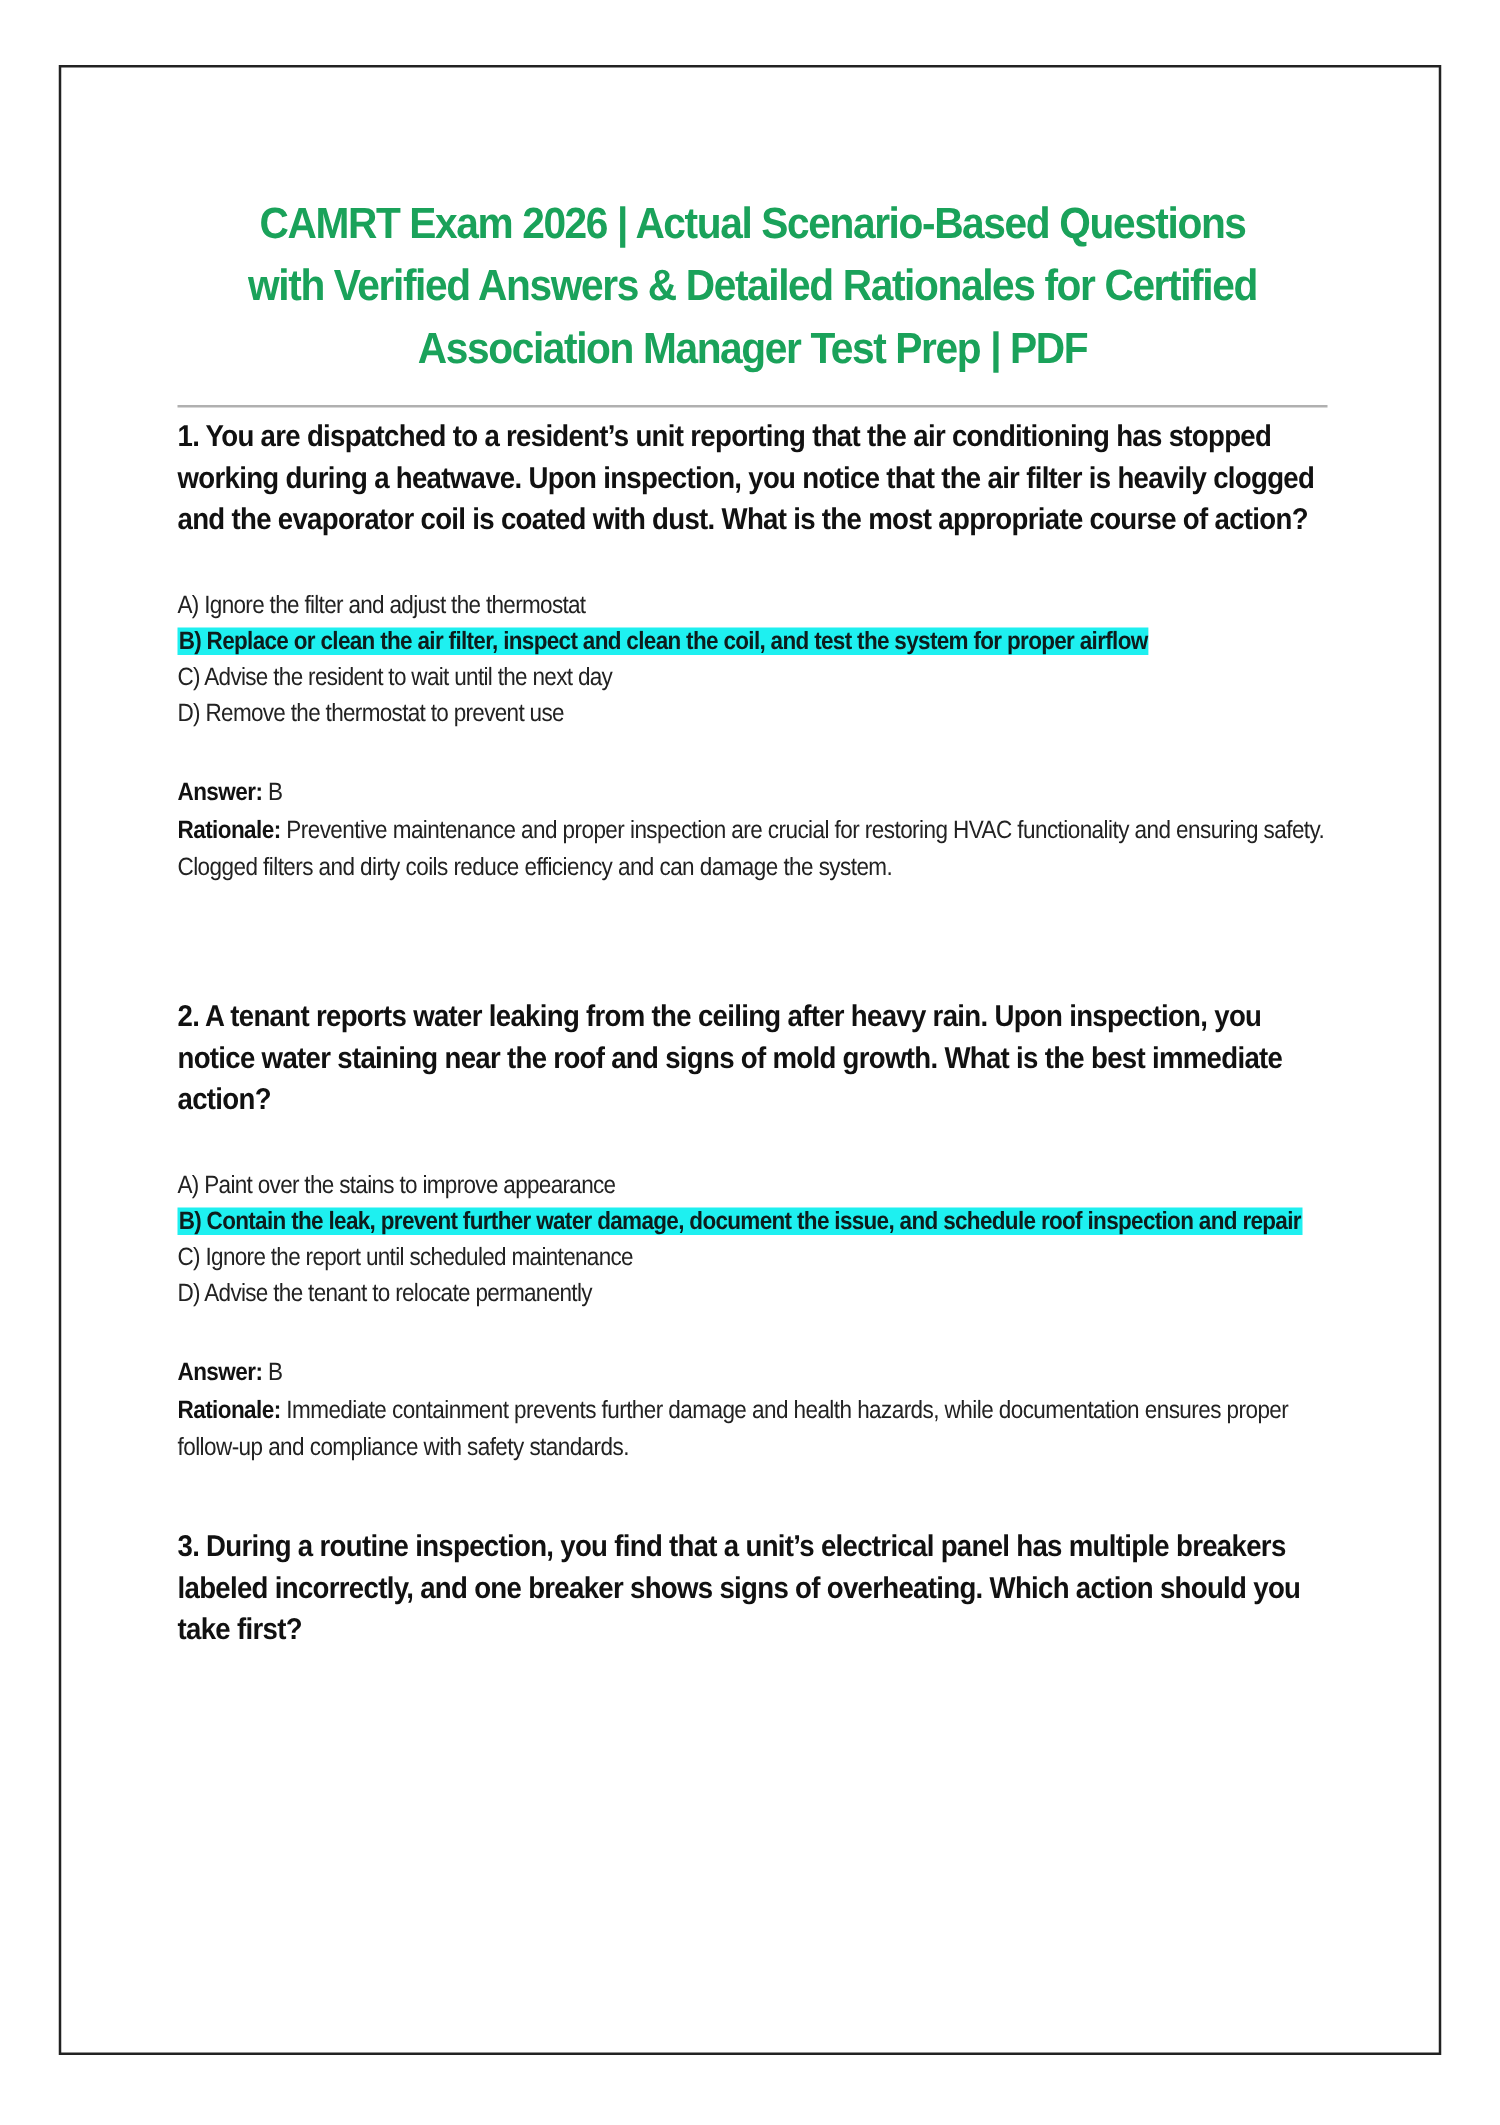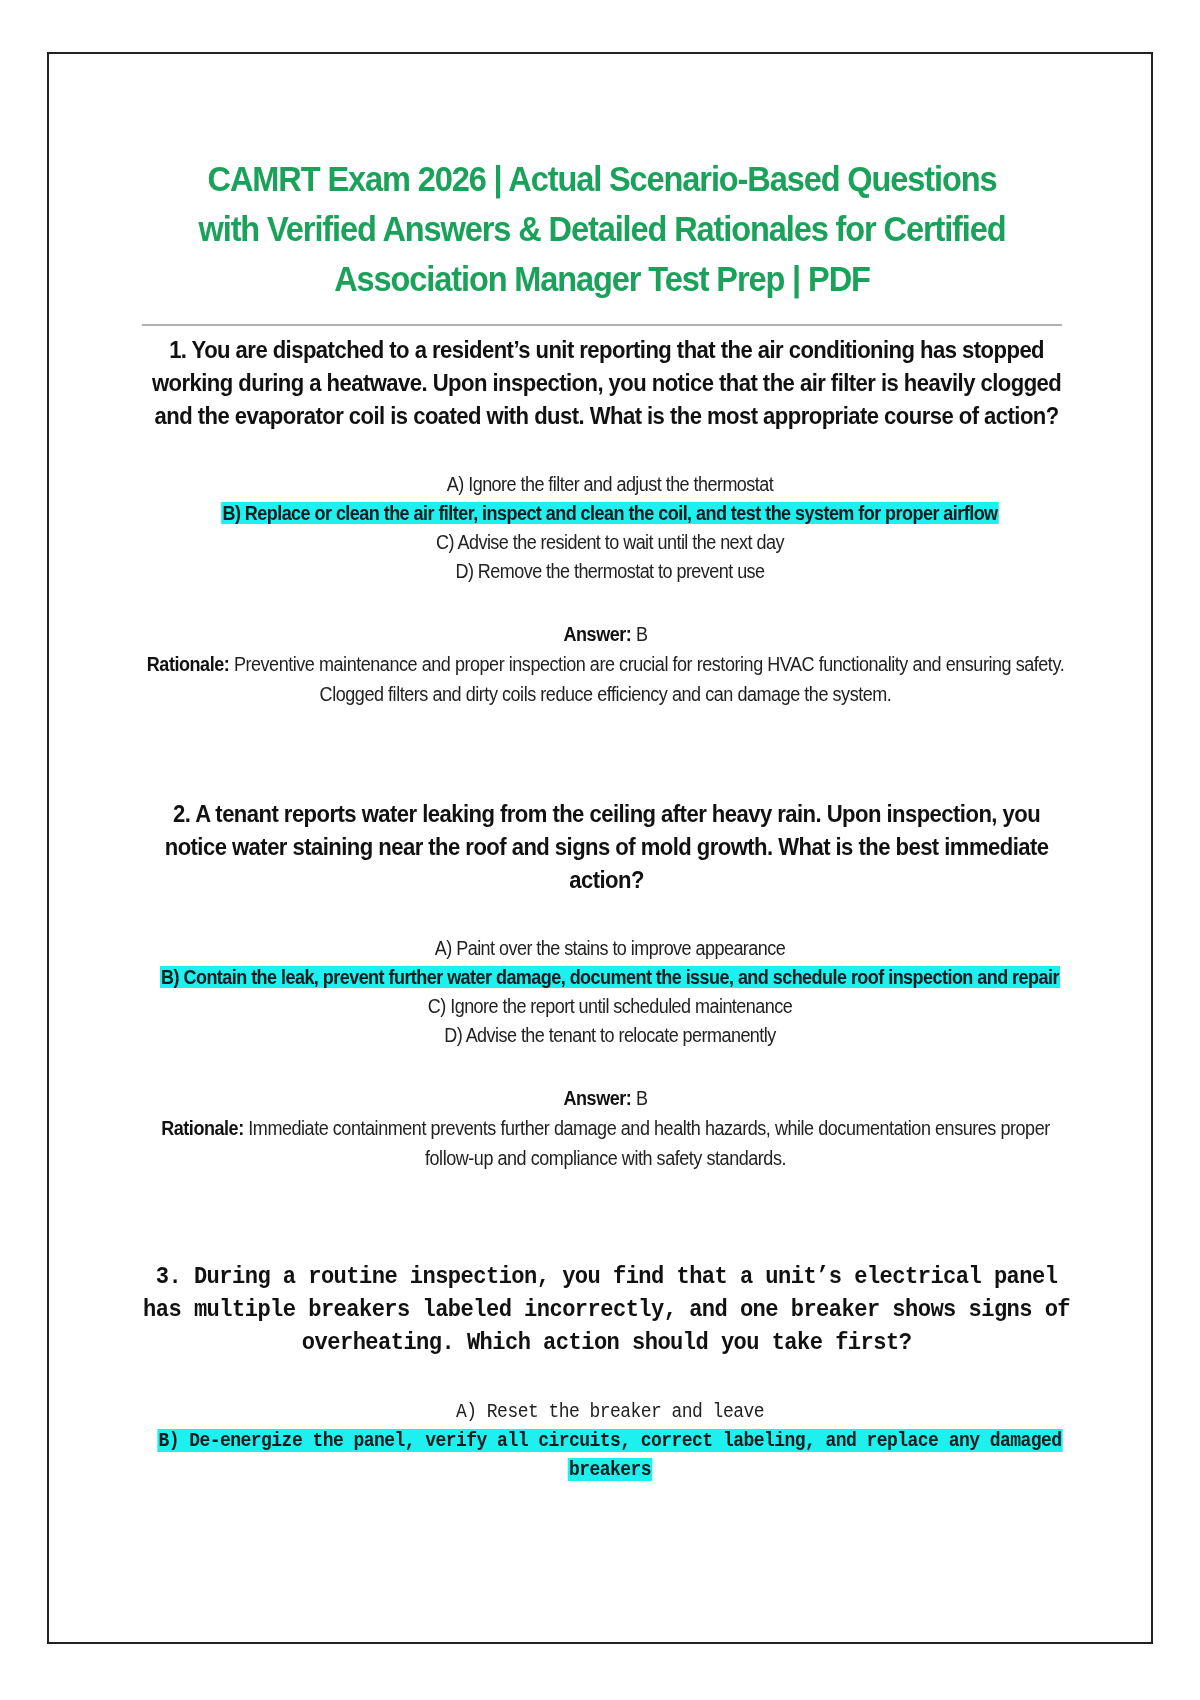--- a/index.html
+++ b/index.html
@@ -5,21 +5,21 @@
   html, body { margin: 0; padding: 0; background: #ffffff; }
   body { width: 1200px; height: 1700px; position: relative; overflow: hidden;
          font-family: "Liberation Sans", sans-serif; color: #111; }
   .page-frame { position: absolute; left: 47px; top: 52px; width: 1106px; height: 1592px;
                 border: 2px solid #222; box-sizing: border-box; }
   .title { position: absolute; left: 142px; width: 920px; top: 154px; margin: 0;
            text-align: center; color: #1aa25a; font-weight: bold; font-size: 35px;
            line-height: 50px; letter-spacing: -1.2px; transform: scaleX(0.93); transform-origin: center top; }
   .rule { position: absolute; left: 142px; top: 324px; width: 920px; height: 0;
           border-top: 2px solid #b0b0b0; }
-  .q { position: absolute; left: 142px; width: 930px; text-align: center; }
+  .q { position: absolute; left: 142px; width: 930px; }
   .q-text { font-weight: bold; font-size: 24px; line-height: 33px; letter-spacing: -0.6px;
             margin: 0; color: #111; transform: scaleX(0.92); transform-origin: left top; width: 1010px; }
   .options { margin-top: 38px; }
   .opt { font-size: 20px; line-height: 29px; color: #222; letter-spacing: -0.6px;
          transform: scaleX(0.9); transform-origin: left top; width: 1040px; }
   .opt.correct { font-weight: bold; }
   .opt.correct span.hl { background: #1ef0f0; color: #0d1c1c; box-decoration-break: clone; -webkit-box-decoration-break: clone; padding: 0 1px; }
   .answer-block { margin-top: 33px; }
   .ans-line, .rat-line { font-size: 20px; line-height: 30px; color: #222; letter-spacing: -0.5px;
                          transform: scaleX(0.9); transform-origin: left top; width: 1030px; }
@@ -54,19 +54,15 @@
     <div class="opt correct"><span class="hl" style="background: rgb(30, 240, 240);">B) Contain the leak, prevent further water damage, document the issue, and schedule roof inspection and repair</span></div>
     <div class="opt">C) Ignore the report until scheduled maintenance</div>
     <div class="opt">D) Advise the tenant to relocate permanently</div>
   </div>
   <div class="answer-block">
     <div class="ans-line"><span class="lbl">Answer:</span> <span>B</span></div>
     <div class="rat-line"><span class="lbl">Rationale:</span> <span>Immediate containment prevents further damage and health hazards, while documentation ensures proper follow-up and compliance with safety standards.</span></div>
   </div>
 </div>
 
-<div class="q" style="top:1260px;font-family:Liberation Mono, monospace;">
+<div class="q" style="top:1221px;">
   <p class="q-text">3. During a routine inspection, you find that a unit’s electrical panel has multiple breakers labeled incorrectly, and one breaker shows signs of overheating. Which action should you take first?</p>
-  <div class="options">
-    <div class="opt">A) Reset the breaker and leave</div>
-    <div class="opt correct"><span class="hl" style="background: rgb(30, 240, 240);">B) De-energize the panel, verify all circuits, correct labeling, and replace any damaged breakers</span></div>
-  </div>
 </div>
 
 </body></html>

